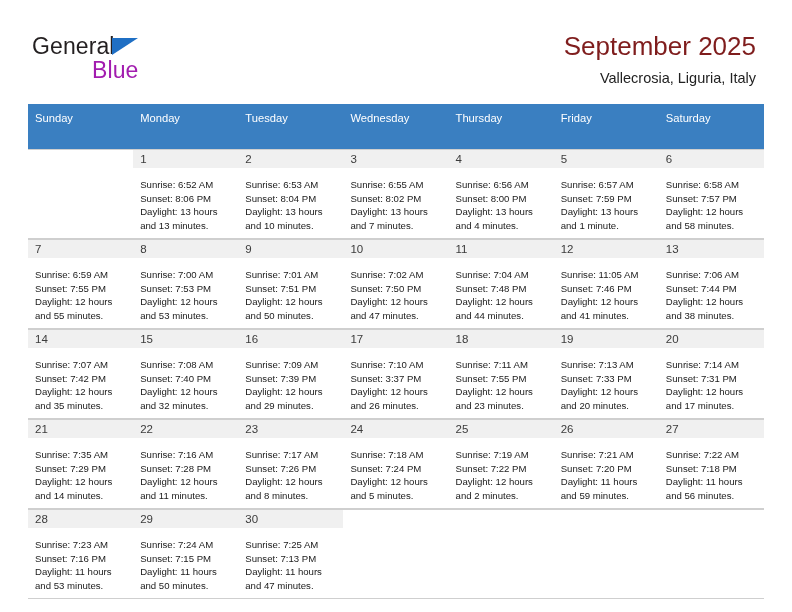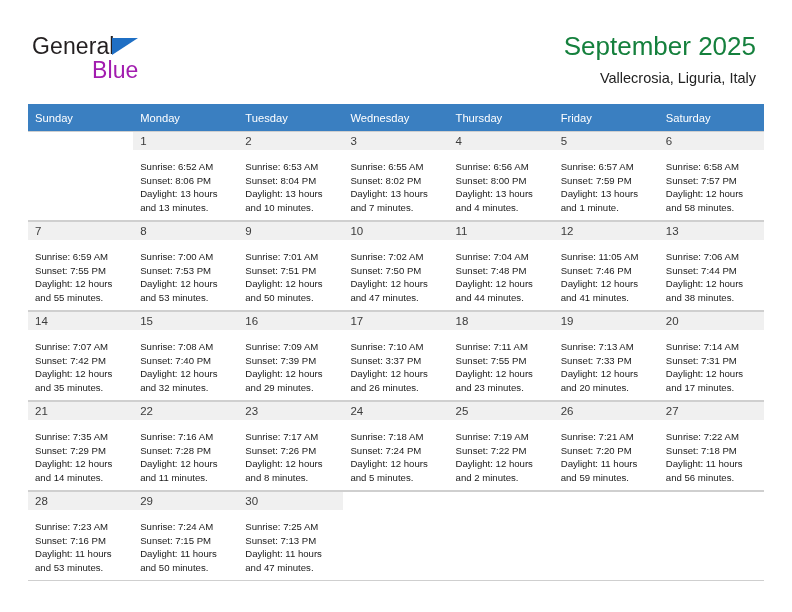--- a/index.html
+++ b/index.html
@@ -66,21 +66,21 @@
 
   .title-block {
     position: absolute;
     right: 36px;
     top: 30px;
     text-align: right;
   }
   .cal-title {
     font-size: 26px;
     font-weight: normal;
-    color: #15803d;
+    color: #7f1d1d;
     line-height: 32px;
     white-space: nowrap;
   }
   .cal-subtitle {
     margin-top: 7px;
     font-size: 14.5px;
     color: #222222;
     line-height: 18px;
     white-space: nowrap;
   }
@@ -93,21 +93,21 @@
     width: 736px;
     border-collapse: collapse;
     table-layout: fixed;
   }
   .calendar th {
     background: #3a7fc1;
     color: #ffffff;
     font-size: 11.2px;
     font-weight: normal;
     text-align: left;
-    padding: 5px 0 5px 7px;
+    padding: 5px 0 23px 7px;
     height: 17px;
     border: none;
   }
   .calendar td {
     vertical-align: top;
     padding: 0;
     border: none;
     width: 105.14px;
     height: 90px;
   }

